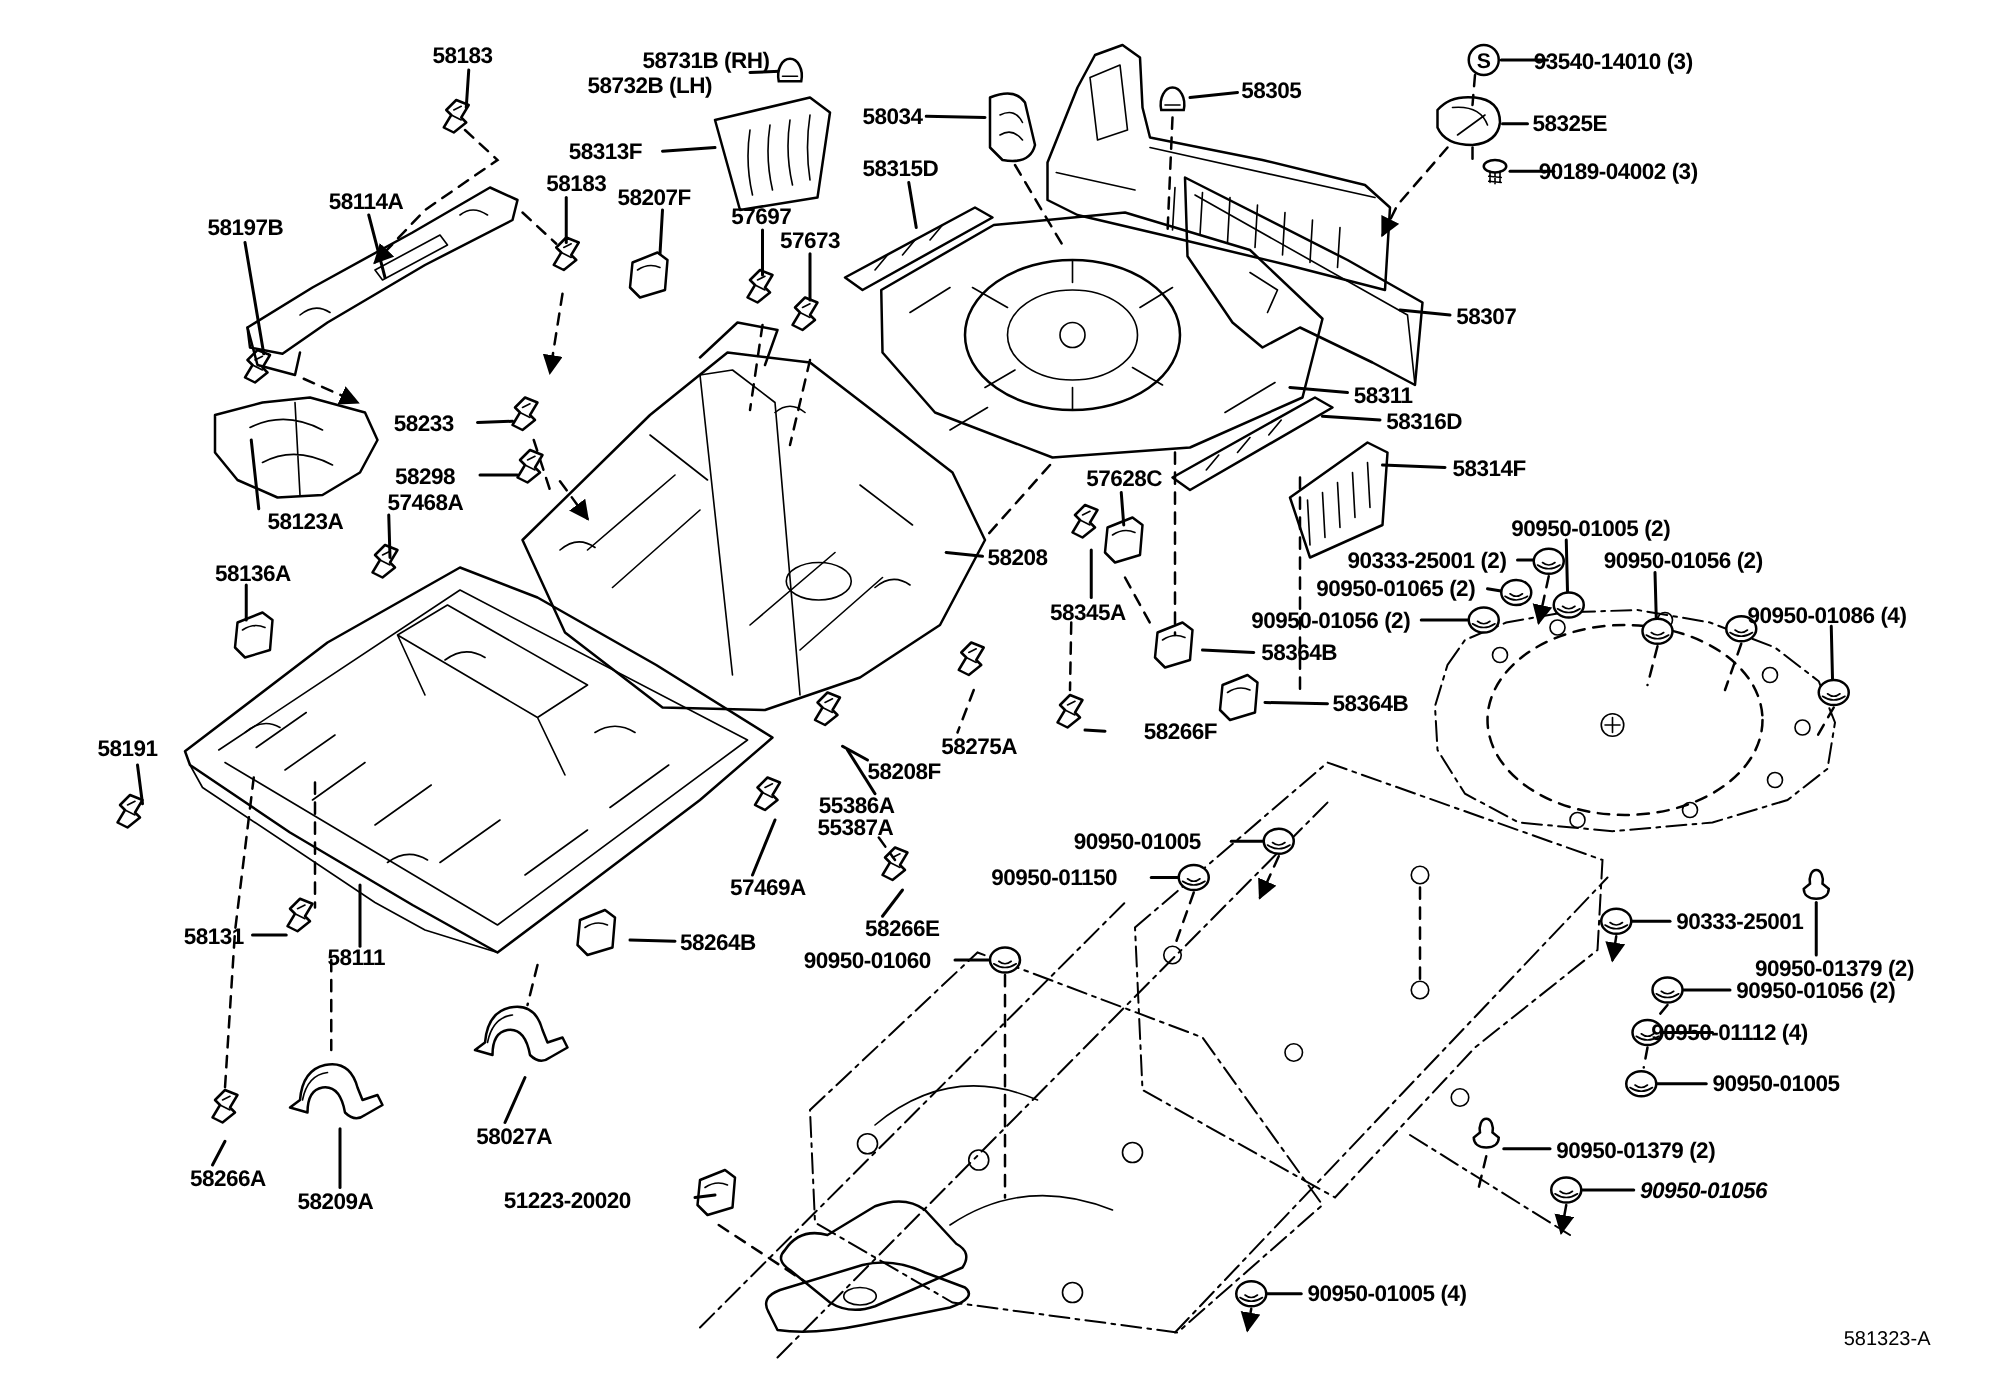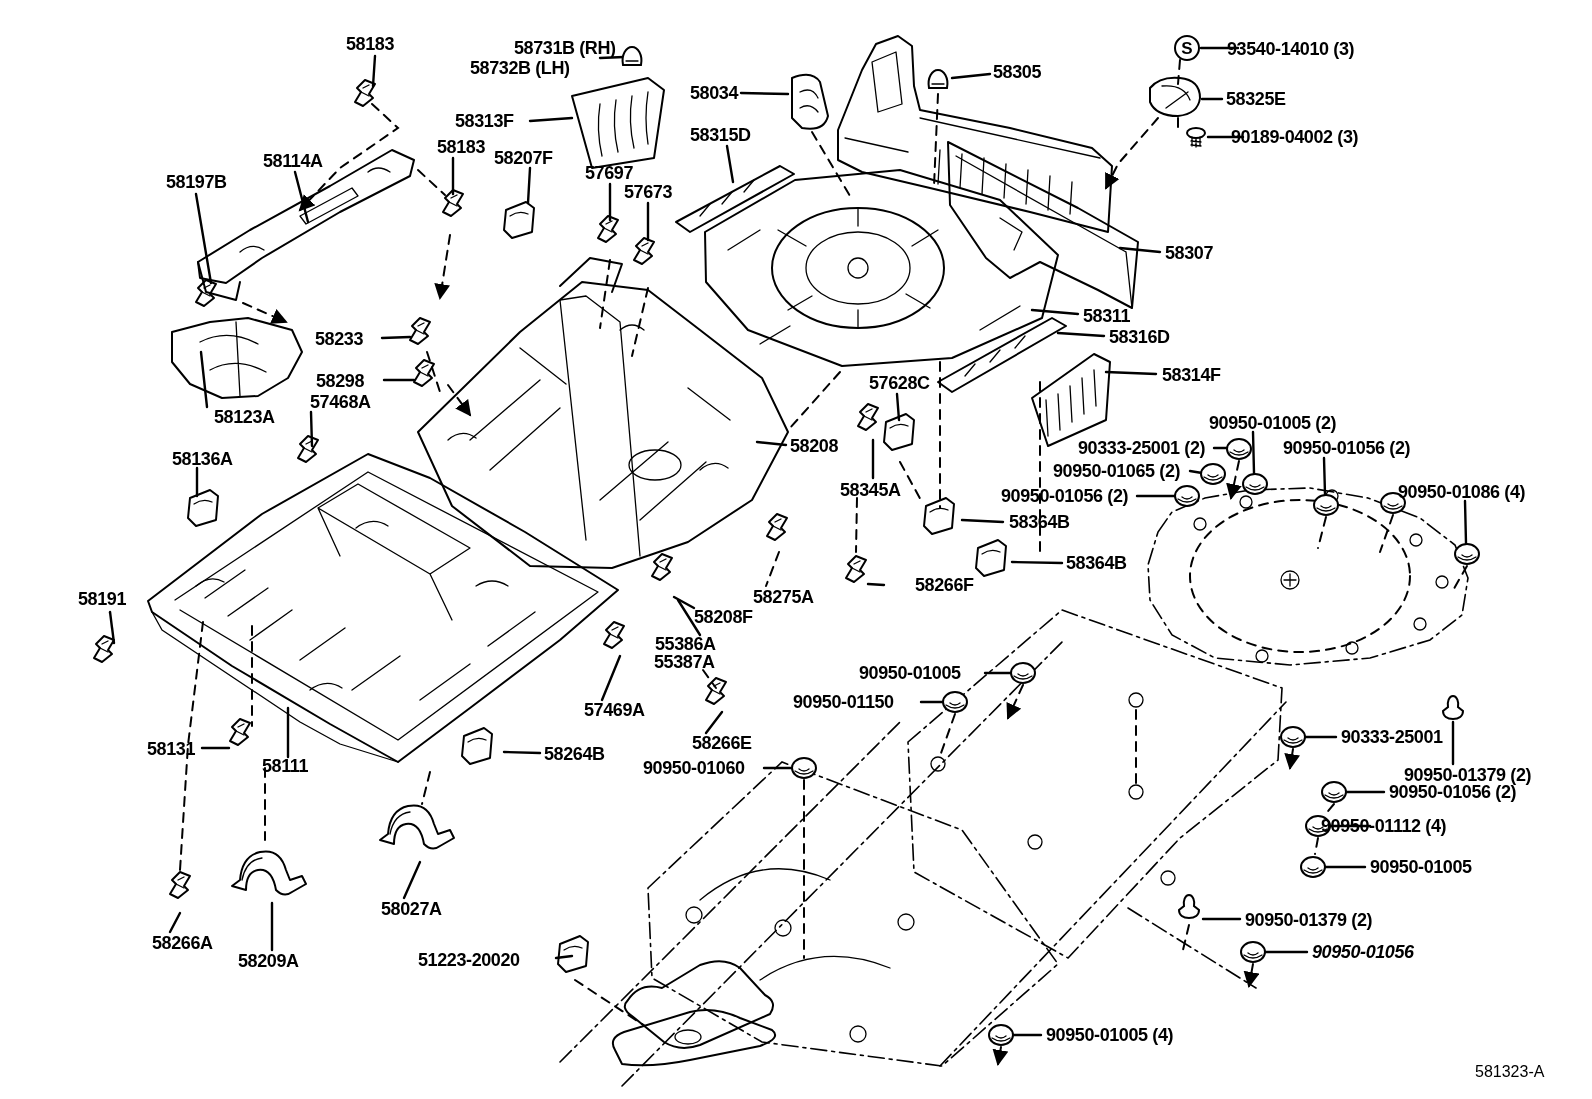--- a/index.html
+++ b/index.html
@@ -383,20 +383,20 @@
       <div class="label" style="left: 262px; top: 766px;">58111</div>
       <div class="label" style="left: 544px; top: 754px;">58264B</div>
       <div class="label" style="left: 1341px; top: 737px;">90333-25001</div>
       <div class="label" style="left: 1404px; top: 775px;">90950-01379 (2)</div>
       <div class="label" style="left: 1389px; top: 792px;">90950-01056 (2)</div>
       <div class="label" style="left: 1321px; top: 826px;">90950-01112 (4)</div>
       <div class="label" style="left: 1370px; top: 867px;">90950-01005</div>
       <div class="label" style="left: 381px; top: 909px;">58027A</div>
       <div class="label" style="left: 152px; top: 943px;">58266A</div>
       <div class="label" style="left: 238px; top: 961px;">58209A</div>
-      <div class="label" style="left: 418px; top: 960px;">51223-20020</div>
+      <div class="label" style="left: 403px; top: 960px;">51223-20020</div>
       <div class="label" style="left: 1245px; top: 920px;">90950-01379 (2)</div>
       <div class="label" style="left: 1312px; top: 952px; font-style: italic;">90950-01056</div>
       <div class="label" style="left: 1046px; top: 1035px;">90950-01005 (4)</div>
     </div>
 
   <div class="label small" style="left:1475px;top:1072px">581323-A</div>
 </div>
 
 </body></html>

